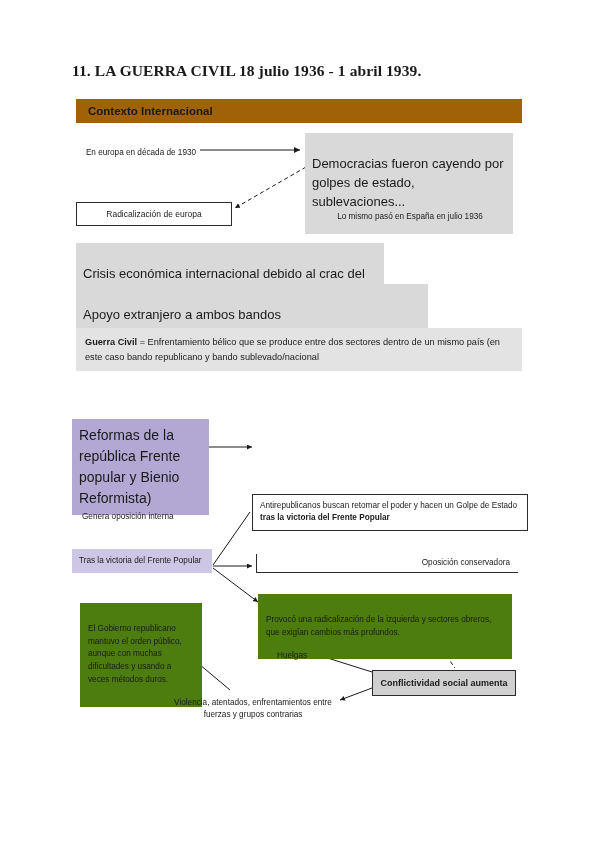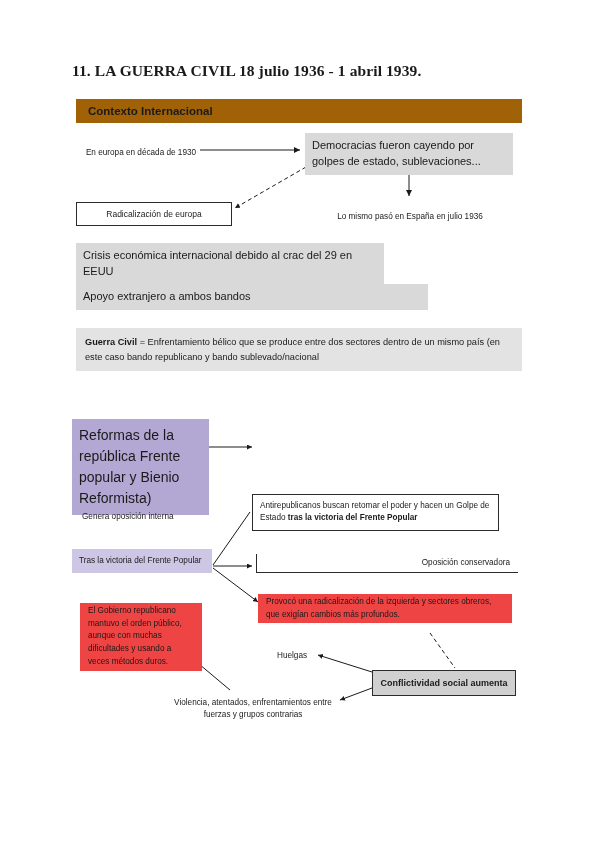--- a/index.html
+++ b/index.html
@@ -21,23 +21,23 @@
     letter-spacing:0.1px;
   }
   .band{
     background:#a16207;
     font-weight:bold;
     font-size:11.5px;
     padding:6px 12px;
   }
   .greybox{
     background:#d9d9d9;
-    font-size:11px;
+    font-size:13px;
     line-height:1.45;
-    padding:5px 7px;
+    padding:22px 7px;
   }
   .plain{
     font-size:8.2px;
     line-height:1.45;
   }
   .center{text-align:center;margin-top:9px;}
   .outline{
     border:1.4px solid #2b2b2b;
     background:#ffffff;
     font-size:8.5px;
@@ -56,24 +56,24 @@
     line-height:1.5;
     padding:6px 7px;
   }
   .purple-light{
     background:#cdc6e4;
     font-size:8.2px;
     line-height:1.5;
     padding:6px 7px;
   }
   .peach{
-    background:#ef4444;
+    background:#4d7c0f;
     font-size:8.2px;
     line-height:1.55;
-    padding:2px 8px;
+    padding:20px 8px;
   }
   .deffbox{
     background:#e3e3e3;
     font-size:9.2px;
     line-height:1.6;
     padding:7px 9px;
   }
   .conflict{
     background:#d0d0d0;
     border:1px solid #2b2b2b;
@@ -150,21 +150,21 @@
   <div class="node deffbox" style="left:76px;top:328px;width:446px;">
     <b>Guerra Civil</b><span> = Enfrentamiento bélico que se produce entre dos sectores dentro de un mismo país (en este caso bando republicano y bando sublevado/nacional</span>
   </div>
 
 
   <div class="node purple-dark" style="left:72px;top:419px;width:137px;">Reformas de la república Frente popular y Bienio Reformista)</div>
 
 
   <div class="node plain" style="left:82px;top:511px;width:150px;">Genera oposición interna</div>
 
-  <div class="node thinline" style="left:252px;top:494px;width:247px;">
+  <div class="node thinline" style="left:252px;top:494px;width:276px;">
     <span>Antirepublicanos buscan retomar el poder y hacen un Golpe de Estado </span><b>tras la victoria del Frente Popular</b>
   </div>
 
   <div class="node purple-light" style="left:72px;top:549px;width:140px;">Tras la victoria del Frente Popular</div>
 
   <div class="node lshape" style="left:256px;top:554px;width:262px;text-align:right;">Oposición conservadora</div>
 
   <div class="node peach" style="left:258px;top:594px;width:254px;">Provocó una radicalización de la izquierda y sectores obreros, que exigían cambios más profundos.</div>
 
   <div class="node peach" style="left:80px;top:603px;width:122px;">El Gobierno republicano mantuvo el orden público, aunque con muchas dificultades y usando a veces métodos duros.</div>

